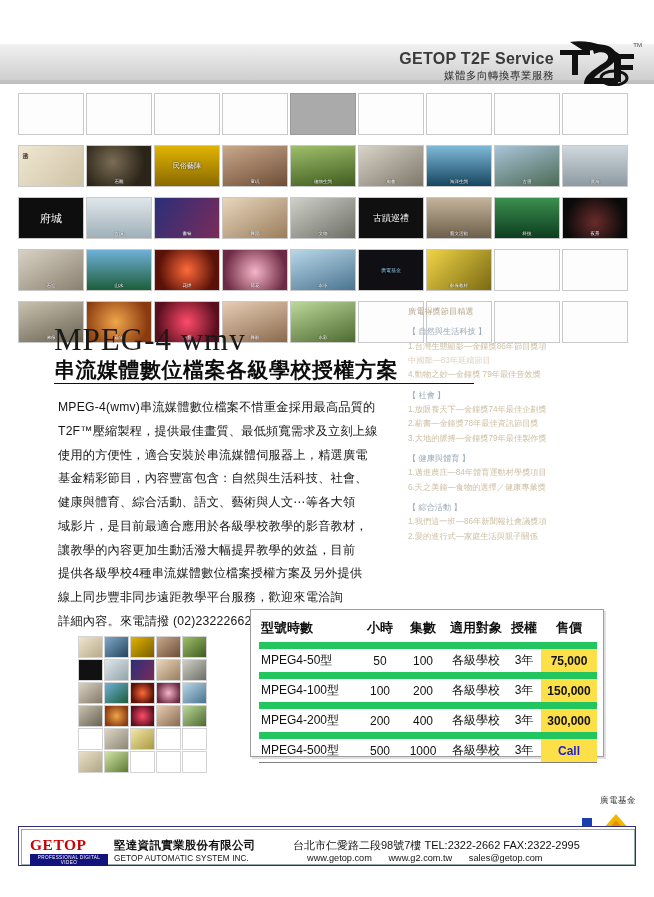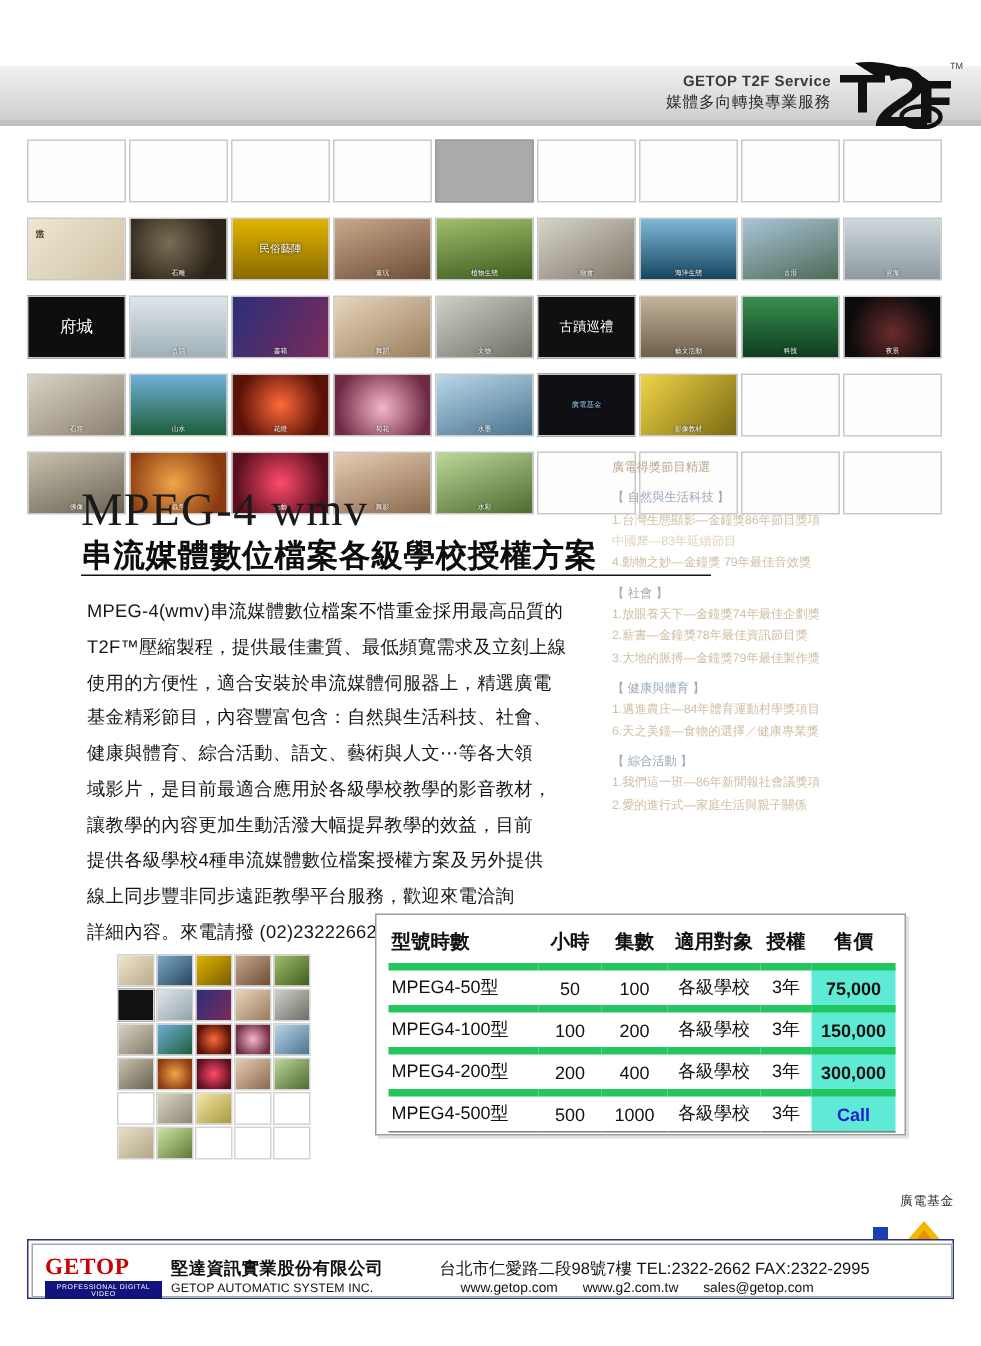--- a/index.html
+++ b/index.html
@@ -32,21 +32,21 @@
     width: 654px; height: 34px;
     background: linear-gradient(to bottom, #efefef, #cfcfcf);
   }
   .brand-text {
     position: absolute;
     right: 100px; top: 49px;
     text-align: right;
     line-height: 1.25;
   }
   .brand-text .eng {
-    font-size: 10px;
+    font-size: 16px;
     color: #3a3a3a;
     letter-spacing: .3px;
     font-weight: bold;
   }
   .brand-text .chi {
     font-size: 10.5px;
     color: #2a2a2a;
     letter-spacing: .5px;
   }
   .logo-t2f {
@@ -189,29 +189,29 @@
     font-weight: bold;
     font-size: 13px;
     padding: 2px 2px 5px 2px;
     text-align: left;
     color: #111;
     white-space: nowrap;
   }
   table.price th.c, table.price td.c { text-align: center; }
   table.price td {
     padding: 3px 2px;
-    border-top: 5px solid #22c55e;
+    border-top: 7px solid #22c55e;
     white-space: nowrap;
     color: #111;
     font-size: 12px;
     margin-left: 12px;
   }
   table.price tr:last-child td { border-bottom: 1px solid #7f7f7f; }
   td.price-cell {
-    background: #5eead4;
+    background: #fde047;
     font-weight: bold;
     text-align: center;
     color: #111;
   }
   td.price-cell.call { color: #1d1dd6; }
 
   
   .gbf-label {
     position: absolute;
     right: 18px; top: 795px;

